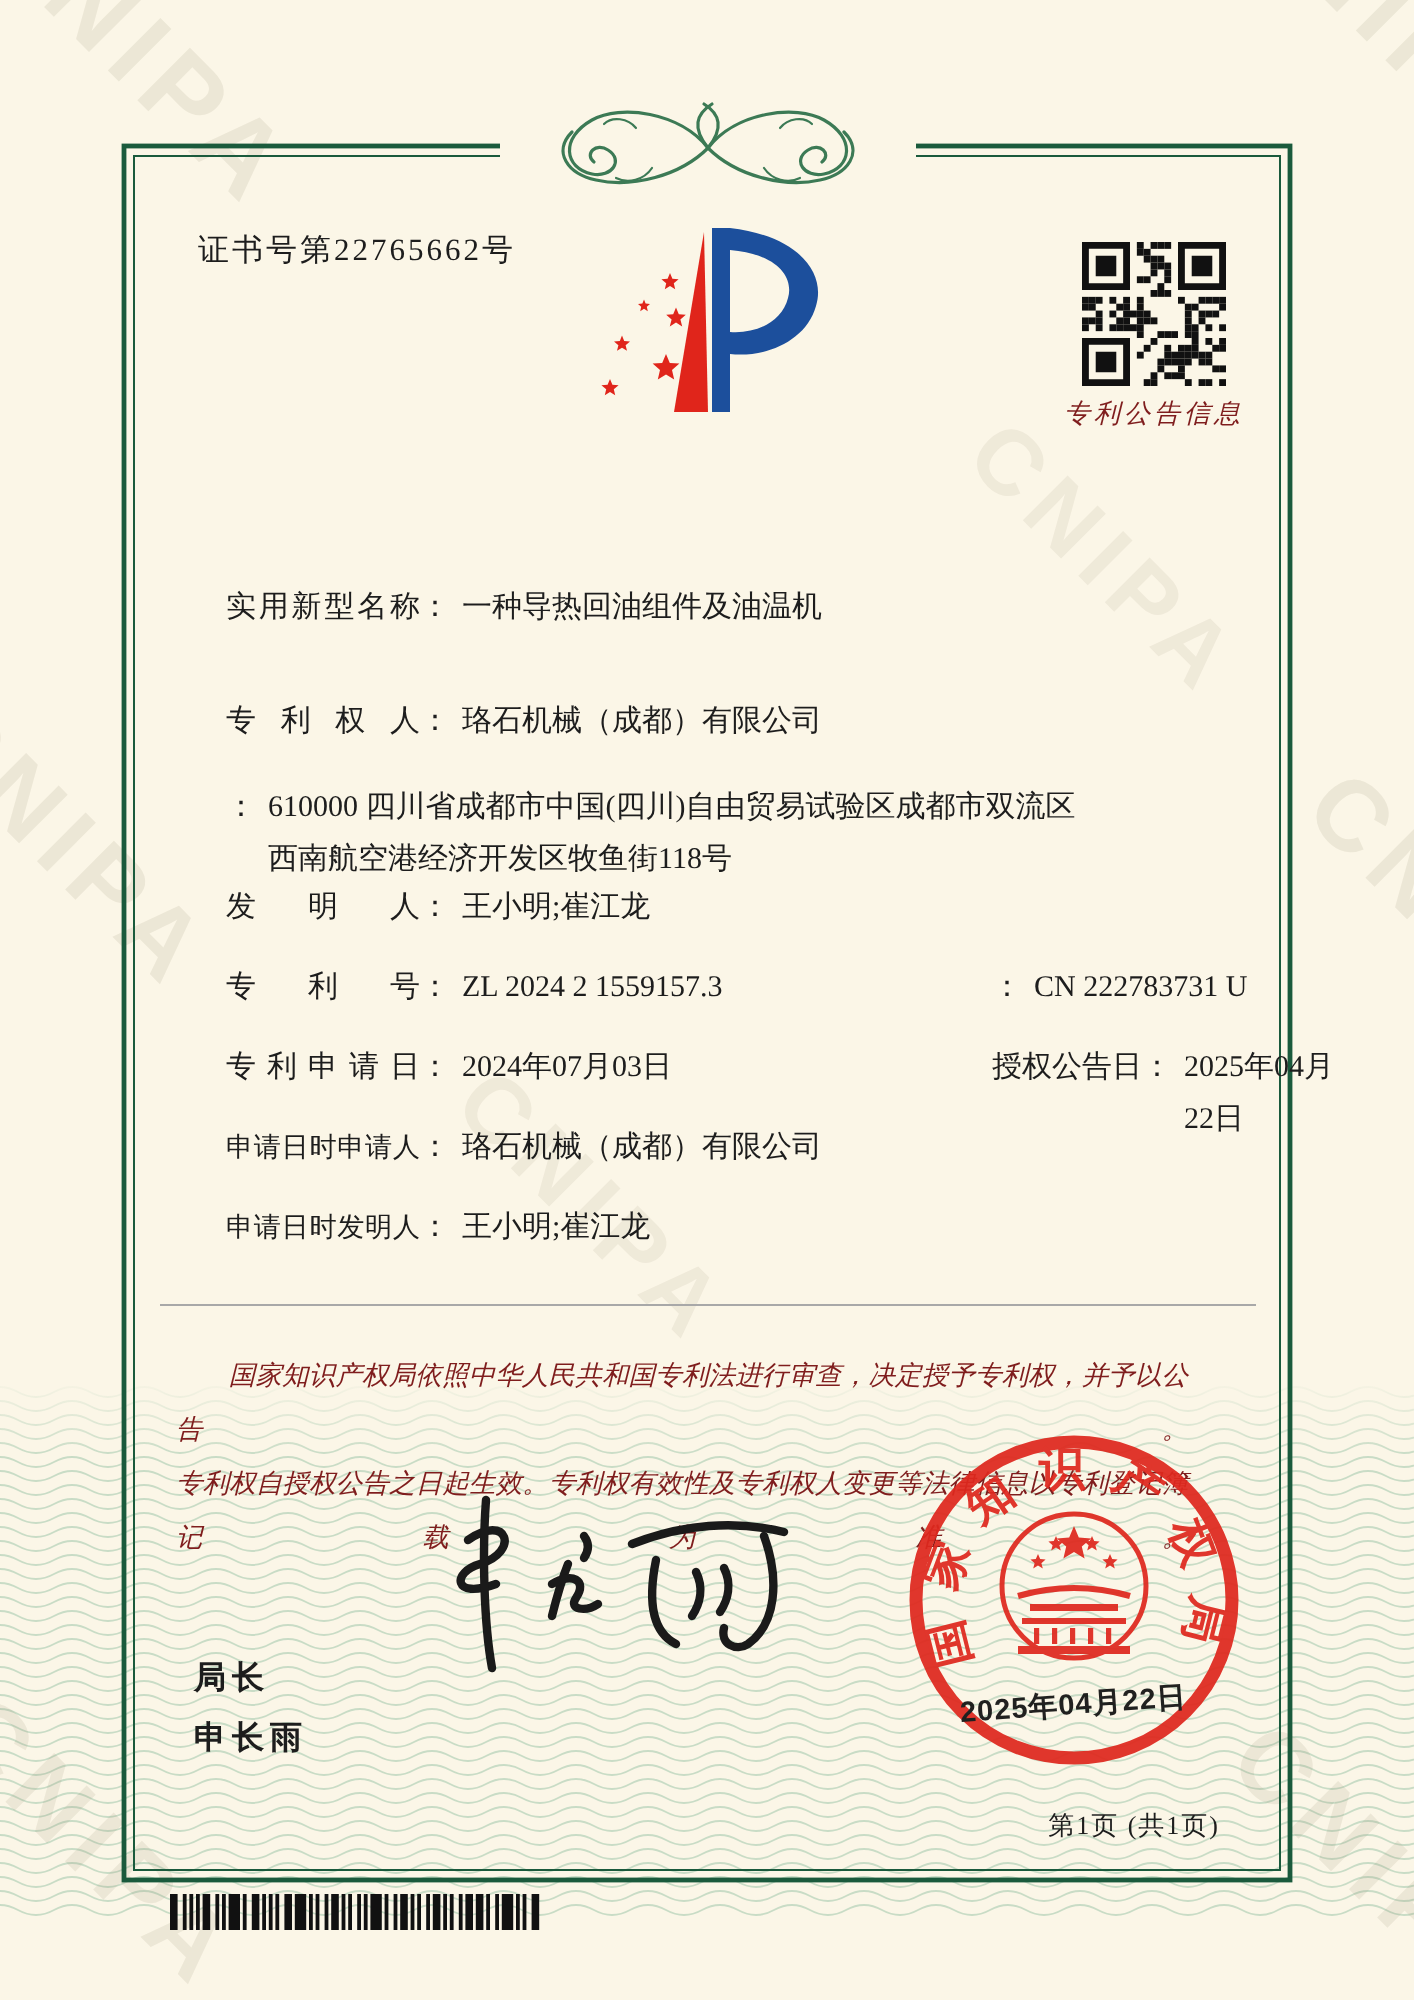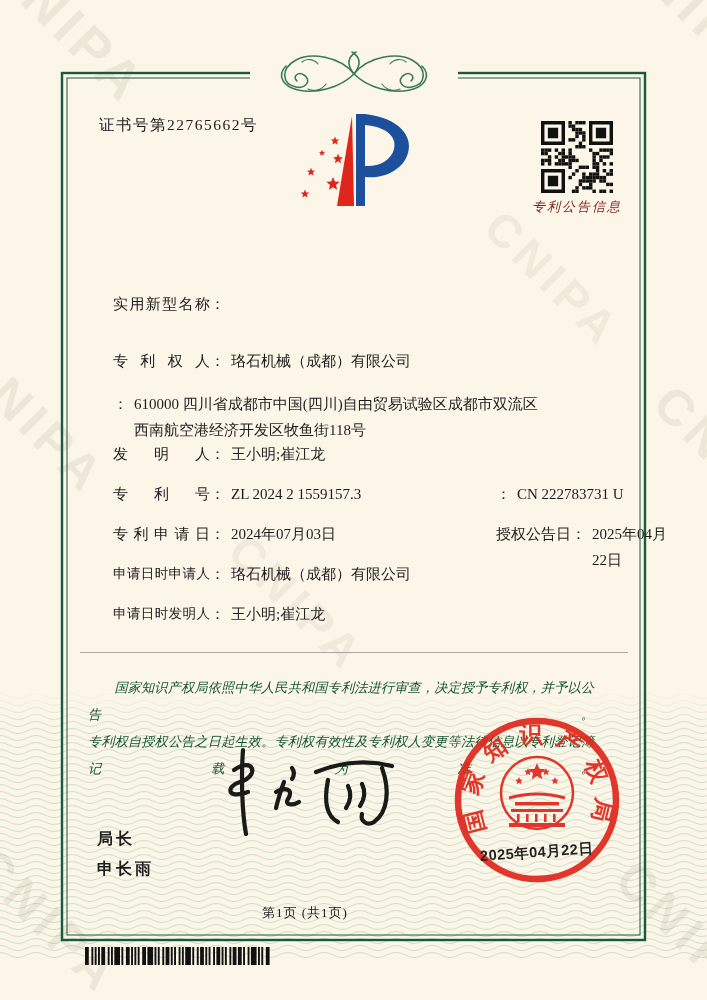--- a/index.html
+++ b/index.html
@@ -35,31 +35,31 @@
   .lab2{display:inline-block;width:82px;text-align:justify;text-align-last:justify;white-space:nowrap;}
   .colon{display:inline-block;margin-right:6px;}
   .val{display:inline-block;}
   .val.wrap{width:410px;}
   .col2{position:absolute;left:383px;top:0;display:flex;}
   .r1{top:291px}.r2{top:348px}.r3{top:391px}.r4{top:441px}
   .r5{top:481px}.r6{top:521px}.r7{top:561px}.r8{top:601px}
   .divider{position:absolute;left:80px;top:652px;width:548px;height:1px;background:#a8a8a8;z-index:4;}
   
   .statement{position:absolute;left:88px;top:674px;width:506px;z-index:4;
-    font-size:13.2px;font-style:italic;line-height:27px;color:#14532d;}
+    font-size:13.2px;font-style:italic;line-height:27px;color:#7f1d1d;}
   .statement .l1{text-indent:2em;text-align:justify;text-align-last:justify;}
   .statement .l2{text-align:justify;text-align-last:justify;}
   
   .director{position:absolute;left:97px;z-index:4;font-family:"Liberation Sans","DejaVu Sans",sans-serif;
     font-weight:700;font-size:16px;letter-spacing:3px;margin-top:48px;}
   .d1{top:781px}.d2{top:811px}
   #signature{position:absolute;left:196px;top:742px;z-index:4;}
   #seal{position:absolute;left:447px;top:710px;z-index:5;opacity:.93;}
   
-  .page-footer{position:absolute;left:0;top:904px;width:610px;text-align:center;
+  .page-footer{position:absolute;left:0;top:904px;width:610px;text-align:right;
     font-size:13px;z-index:4;letter-spacing:1px;}
   #barcode{position:absolute;left:85px;top:947px;z-index:4;}
 </style>
 </head>
 <body>
 
 <div class="page">
 
   <div class="wm" style="left:-28px;top:-6px;font-size:54px">CNIPA</div>
   <div class="wm" style="left:596px;top:-26px;font-size:54px">CNIPA</div>
@@ -267,20 +267,21 @@
       <rect x="17" y="20" width="1" height="1" fill="#111"></rect>
       <rect x="18" y="20" width="1" height="1" fill="#111"></rect>
       <rect x="20" y="20" width="1" height="1" fill="#111"></rect>
     </svg>
   <div class="qr-caption">专利公告信息</div>
 
 
   <div class="row r1">
     <span class="lab">实用新型名称</span>
       <span class="colon">：</span>
+    <span class="val">一种导热回油组件及油温机</span>
   </div>
   <div class="row r2">
     <span class="lab">专利权人</span>
       <span class="colon">：</span>
     <span class="val">珞石机械（成都）有限公司</span>
   </div>
   <div class="row r3">
       <span class="colon">：</span>
     <span class="val wrap">610000 四川省成都市中国(四川)自由贸易试验区成都市双流区西南航空港经济开发区牧鱼街118号</span>
   </div>

